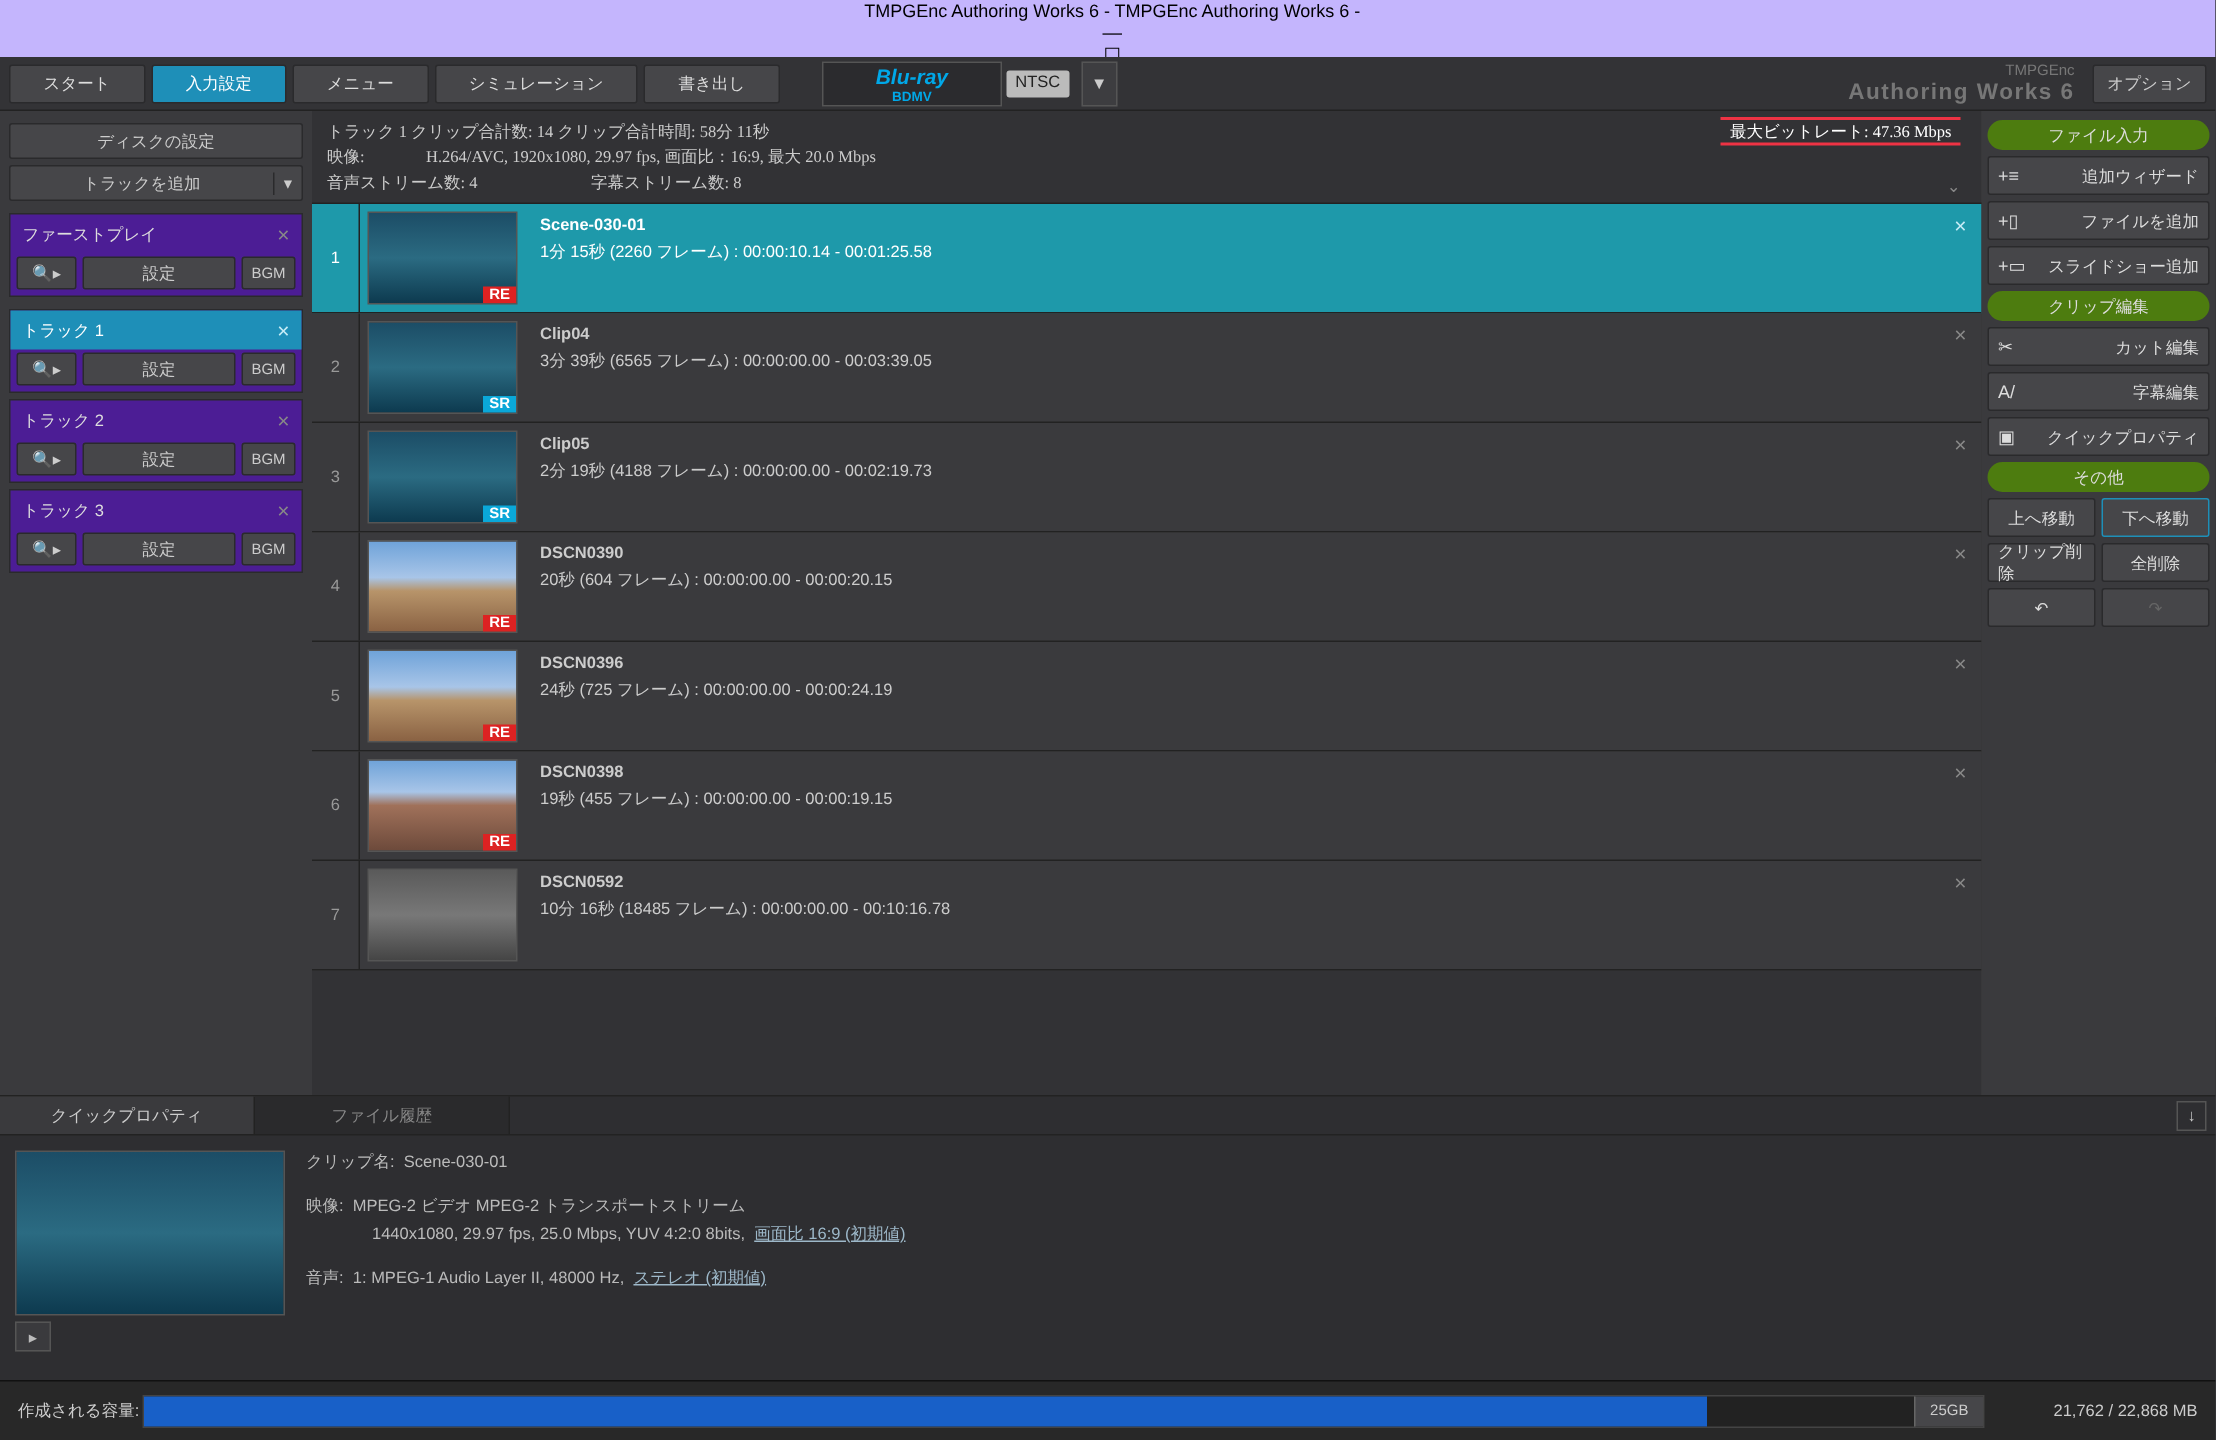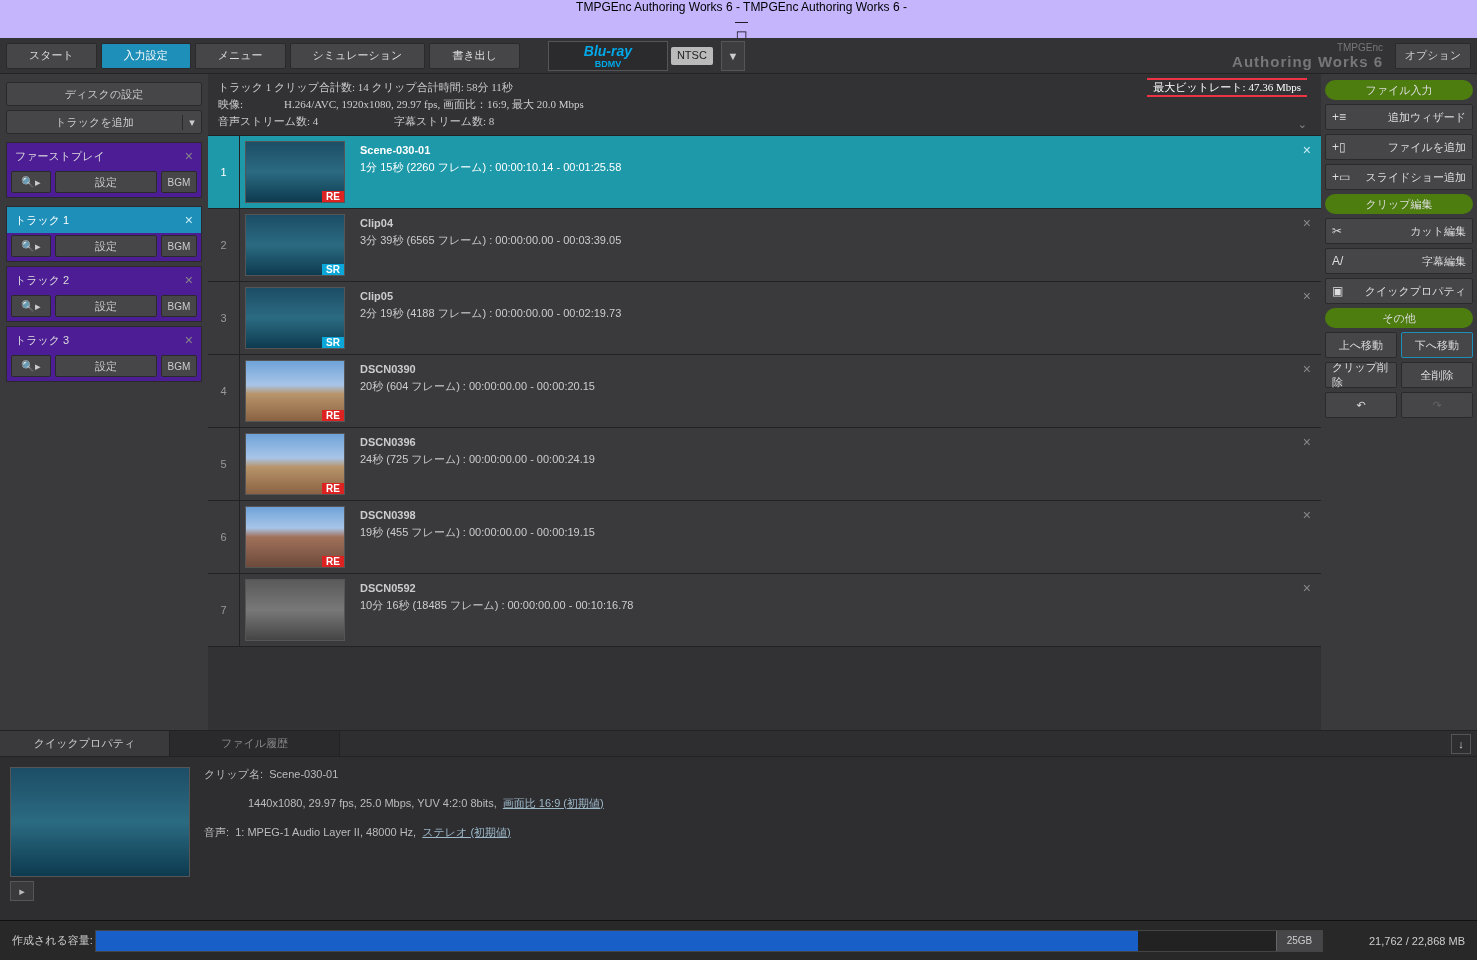--- a/index.html
+++ b/index.html
@@ -478,20 +478,21 @@
   <div class="prop-body">
     <div>
       <div class="prop-thumb"></div>
       <div class="play-small">
           <span>▸</span>
         </div>
     </div>
     <div class="prop-text">
       <div><span>クリップ名:</span>&nbsp;&nbsp;<span>Scene-030-01</span></div>
       <div style="height:6px"></div>
+      <div><span>映像:</span>&nbsp;&nbsp;<span>MPEG-2 ビデオ  MPEG-2 トランスポートストリーム</span></div>
       <div style="padding-left:44px"><span>1440x1080,  29.97 fps,  25.0 Mbps,  YUV 4:2:0 8bits,</span>&nbsp;&nbsp;<span class="u">画面比 16:9 (初期値)</span></div>
       <div style="height:6px"></div>
       <div><span>音声:</span>&nbsp;&nbsp;<span>1:  MPEG-1 Audio Layer II, 48000 Hz,</span>&nbsp;&nbsp;<span class="u">ステレオ (初期値)</span></div>
     </div>
   </div>
 </div>
 
 <div class="status-bar">
   <span>作成される容量:</span>
   <div class="cap-bar">

